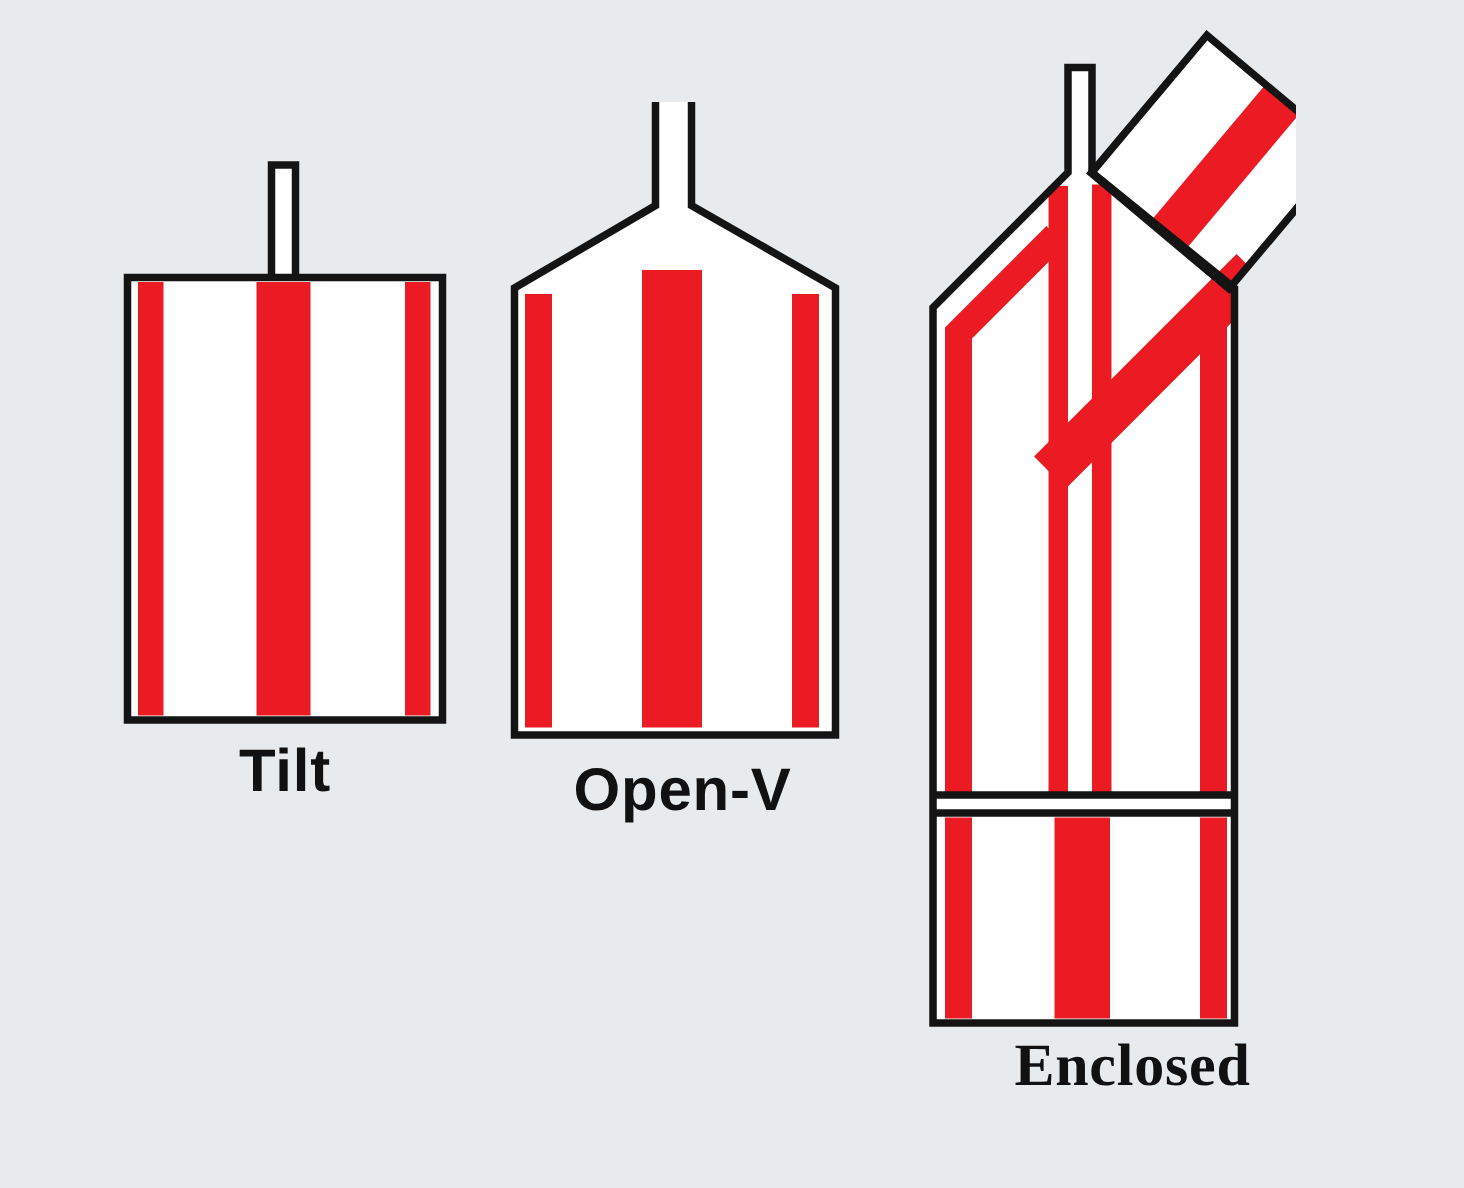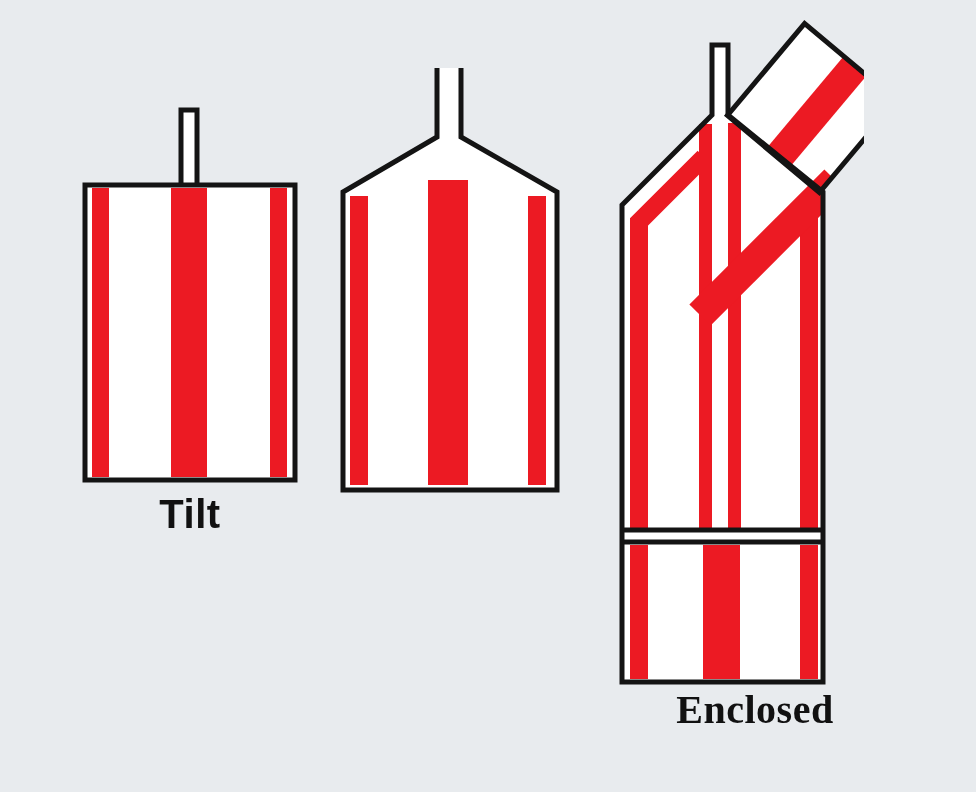--- a/index.html
+++ b/index.html
@@ -49,20 +49,21 @@
   <div class="fig-label" style="left:60px; top:492px; width:260px;">Tilt</div>
 
   <svg class="fig" style="left:320px; top:40px;" width="270" height="470" viewBox="0 0 270 470">
 
     <path d="M 117 28 L 117 97 L 23 152 L 23 450 L 237 450 L 237 152 L 141 97 L 141 28" class="vessel-line"></path>
 
     <rect x="30" y="156" width="18" height="289" class="stripe"></rect>
     <rect x="108" y="140" width="40" height="305" class="stripe"></rect>
     <rect x="208" y="156" width="18" height="289" class="stripe"></rect>
   </svg>
+  <div class="fig-label" style="left:320px; top:505px; width:270px;">Open-V</div>
 
   <svg class="fig" style="left:600px; top:15px;" width="310" height="685" viewBox="0 0 310 685">
     <defs>
       <clipPath id="enclosedUnion">
         <path d="M 112 30 L 112 100 L 22 190 L 22 667 L 223 667 L 223 177 L 128 100 L 128 30 Z"></path>
         <rect x="152" y="33" width="120" height="120" transform="rotate(40 212 93)"></rect>
       </clipPath>
     </defs>
 
     <rect x="152" y="33" width="120" height="120" transform="rotate(40 212 93)" class="vessel-fill"></rect>

